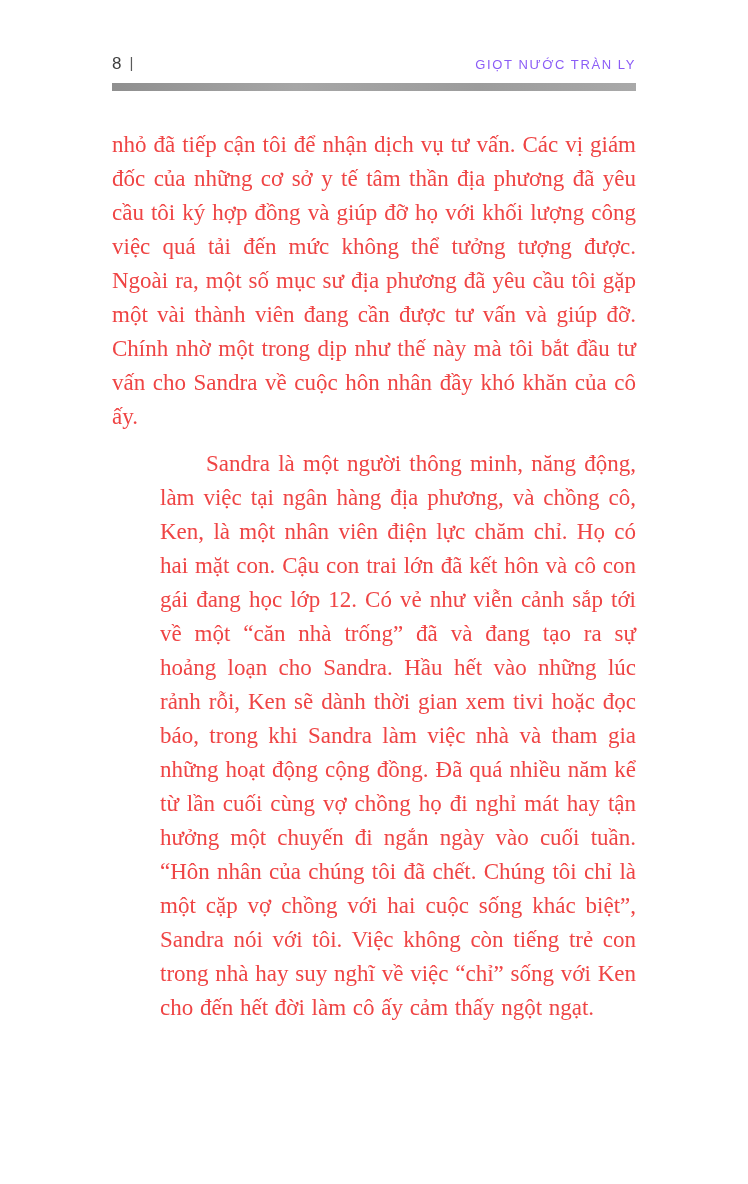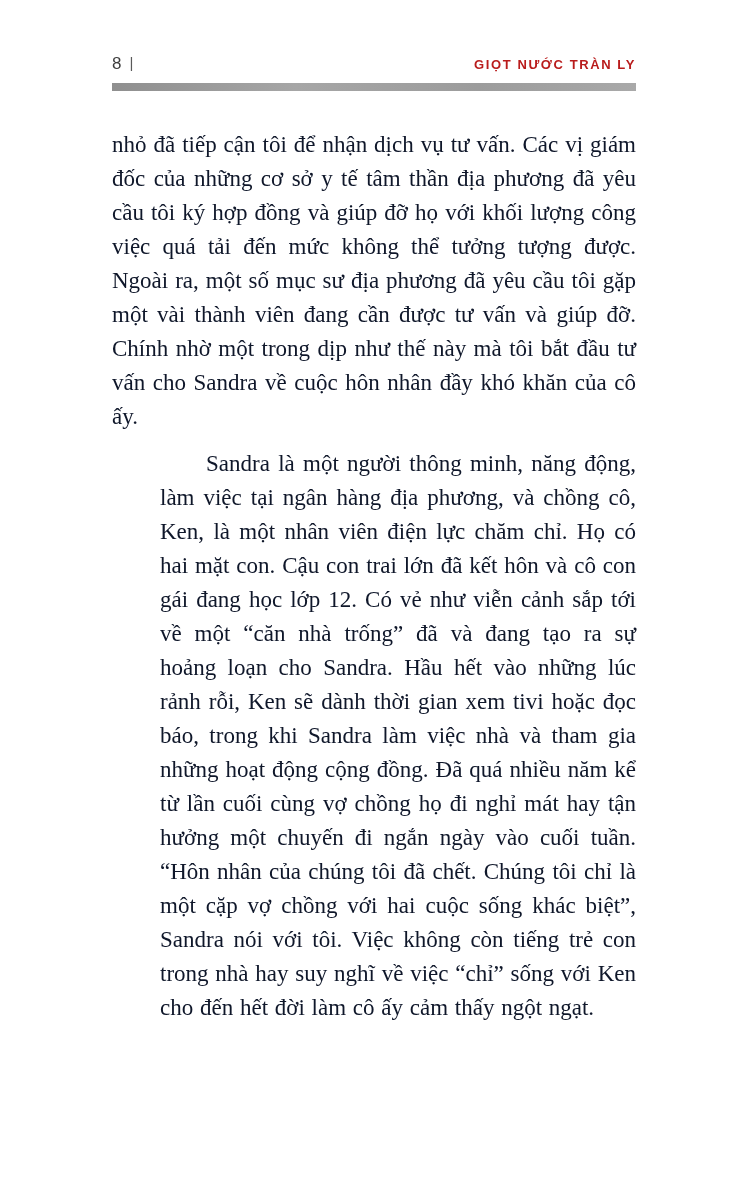--- a/index.html
+++ b/index.html
@@ -33,36 +33,36 @@
     color: #3e3e3e;
     font-size: 17px;
   }
   .page-num-sep {
     color: #5a5a5a;
     font-size: 15px;
     position: relative;
     top: -1px;
   }
   .running-title {
-    color: #b91c1c;
+    color: #8b5cf6;
     font-size: 13px;
     letter-spacing: 1.6px;
-    font-weight: 700;
+    font-weight: 400;
   }
   .rule-bar {
     height: 8px;
     margin-top: 9px;
     background: linear-gradient(90deg, #8f8f8f 0%, #a6a6a6 35%, #9c9c9c 70%, #a9a9a9 100%);
   }
   .page-body {
     margin-top: 37px;
     font-size: 23px;
     line-height: 34px;
     text-align: justify;
-    color: #0f172a;
+    color: #ef4444;
     word-spacing: 1px;
   }
   .page-body p {
     margin: 0 0 13px 0;
   }
   .page-body p.indented {
     text-indent: 46px;
     margin-left: 48px;
   }
 </style>

